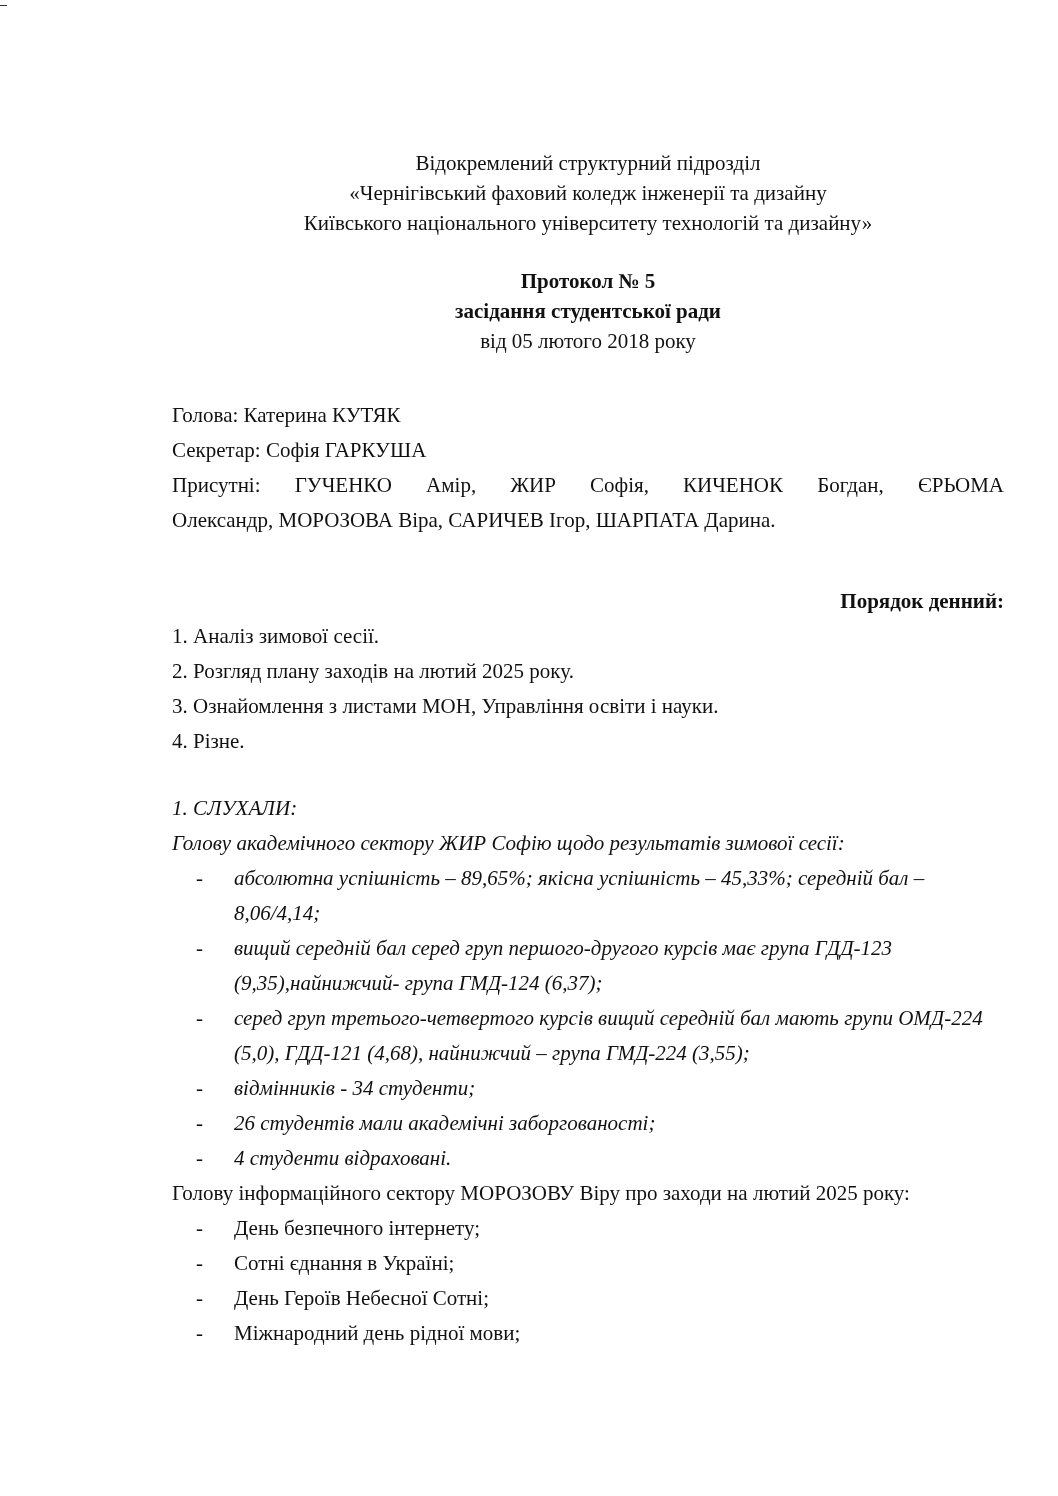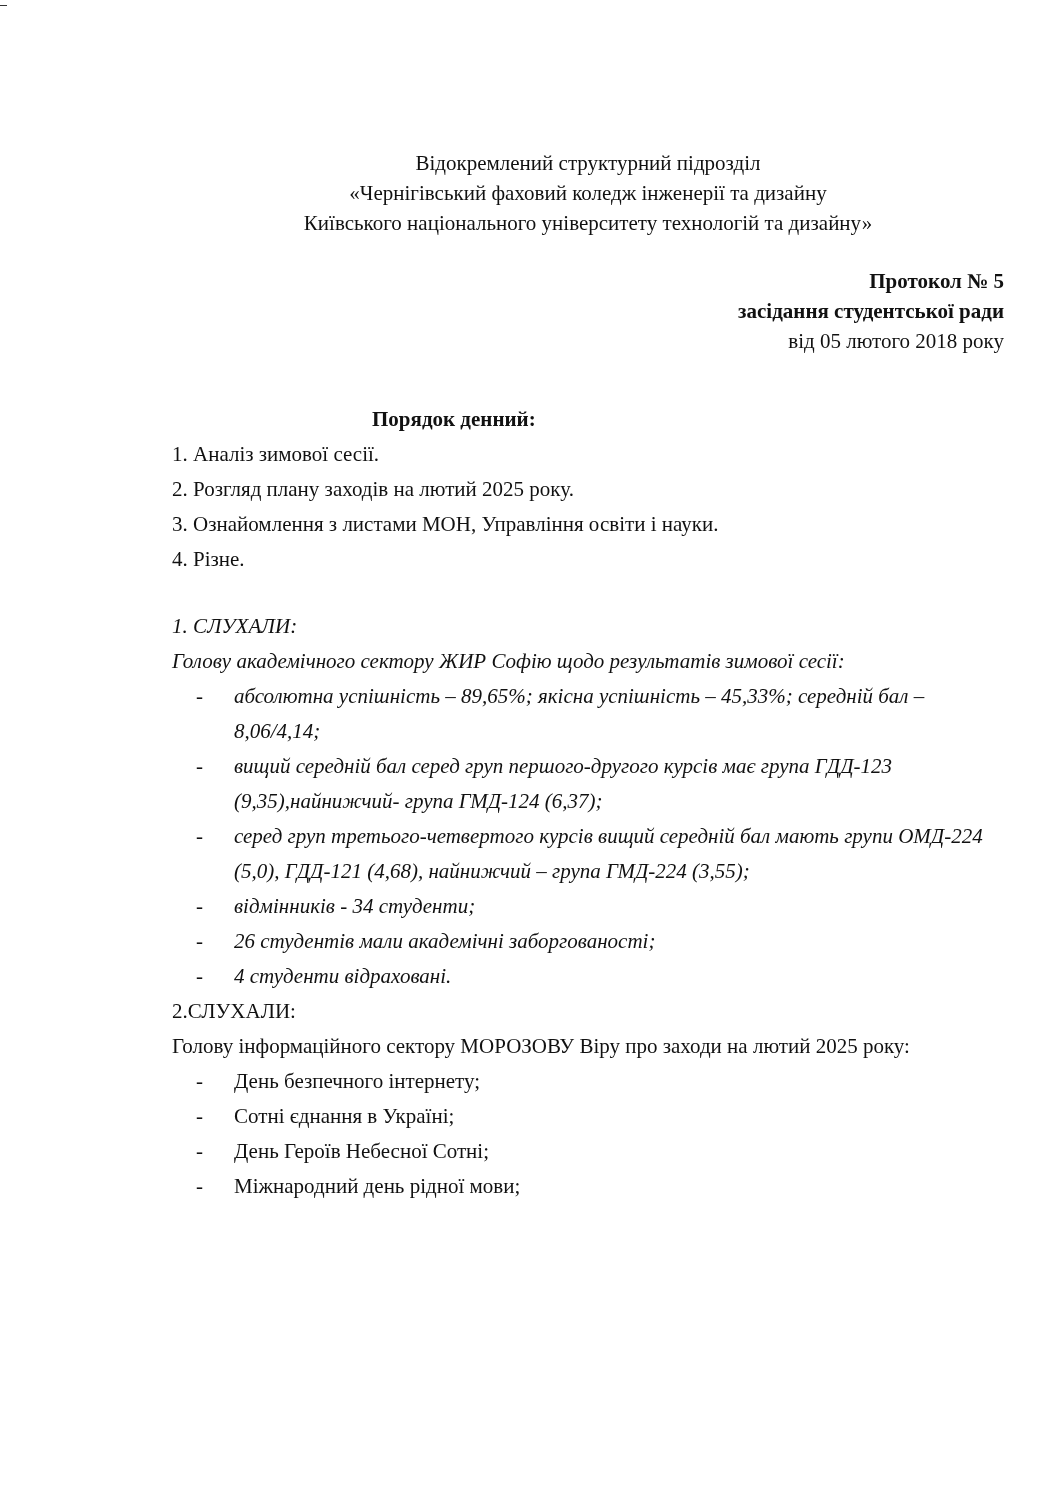--- a/index.html
+++ b/index.html
@@ -6,27 +6,27 @@
   body {
     width: 1058px; height: 1496px; position: relative; overflow: hidden;
     font-family: "Liberation Serif", "DejaVu Serif", serif;
     color: #111111;
     font-size: 21px;
   }
   .corner-mark { position: absolute; left: 0; top: 5px; width: 7px; height: 1px; background: #333; }
   .page { position: absolute; left: 136px; top: 148px; width: 832px; margin-left: 36px; }
   .center { text-align: center; }
   .header-line { line-height: 30px; }
-  .title-block { margin-top: 28px; text-align: right; }
+  .title-block { margin-top: 28px; }
   .title-block .bold { font-weight: bold; }
   .title-line { line-height: 30px; }
   .meta { margin-top: 42px; }
   .meta-line { line-height: 35px; }
   .justify { text-align: justify; text-align-last: justify; }
-  .agenda-title { margin-top: 46px; text-align: left; font-weight: bold; line-height: 35px; padding-left: 200px; }
+  .agenda-title { margin-top: 46px; text-align: right; font-weight: bold; line-height: 35px; padding-left: 200px; }
   .agenda-item { line-height: 35px; }
   .section { margin-top: 32px; font-style: italic; }
   .line { line-height: 35px; }
   ul.dash { list-style: none; margin: 0; padding: 0 0 0 24px; }
   ul.dash li { position: relative; padding-left: 38px; line-height: 35px; }
   ul.dash li::before { content: "-"; position: absolute; left: 0; top: 0; }
 </style>
 </head>
 <body>
 
@@ -39,20 +39,26 @@
     <div class="header-line">«Чернігівський фаховий коледж інженерії та дизайну</div>
     <div class="header-line">Київського національного університету технологій та дизайну»</div>
   </div>
 
   <div class="center title-block">
     <div class="title-line bold">Протокол № 5</div>
     <div class="title-line bold">засідання студентської ради</div>
     <div class="title-line">від 05 лютого 2018 року</div>
   </div>
 
+  <div class="meta">
+    <div class="meta-line">Голова: Катерина КУТЯК</div>
+    <div class="meta-line">Секретар: Софія ГАРКУША</div>
+    <div class="meta-line justify">Присутні: ГУЧЕНКО Амір, ЖИР Софія, КИЧЕНОК Богдан, ЄРЬОМА</div>
+    <div class="meta-line">Олександр, МОРОЗОВА Віра, САРИЧЕВ Ігор, ШАРПАТА Дарина.</div>
+  </div>
 
   <div class="agenda-title">Порядок денний:</div>
   <div>
     <div class="agenda-item">1. Аналіз зимової сесії.</div>
     <div class="agenda-item">2. Розгляд плану заходів на лютий 2025 року.</div>
     <div class="agenda-item">3. Ознайомлення з листами МОН, Управління освіти і науки.</div>
     <div class="agenda-item">4. Різне.</div>
   </div>
 
   <div class="section">
@@ -62,21 +68,20 @@
       <li>абсолютна успішність – 89,65%; якісна  успішність – 45,33%; середній бал – 8,06/4,14;</li>
       <li>вищий середній бал серед груп першого-другого курсів має група ГДД-123 (9,35),найнижчий- група ГМД-124 (6,37);</li>
       <li>серед груп третього-четвертого курсів вищий середній бал мають групи ОМД-224 (5,0), ГДД-121 (4,68), найнижчий – група ГМД-224 (3,55);</li>
       <li>відмінників - 34 студенти;</li>
       <li>26 студентів мали академічні заборгованості;</li>
       <li>4 студенти відраховані.</li>
     </ul>
   </div>
 
   <div>
-    <div class="line">2.СЛУХАЛИ:</div>
     <div class="line">Голову інформаційного сектору МОРОЗОВУ Віру про заходи на лютий 2025 року:</div>
     <ul class="dash">
       <li>День безпечного інтернету;</li>
       <li>Сотні єднання в Україні;</li>
       <li>День Героїв Небесної Сотні;</li>
       <li>Міжнародний день рідної мови;</li>
     </ul>
   </div>
 
 </div>

